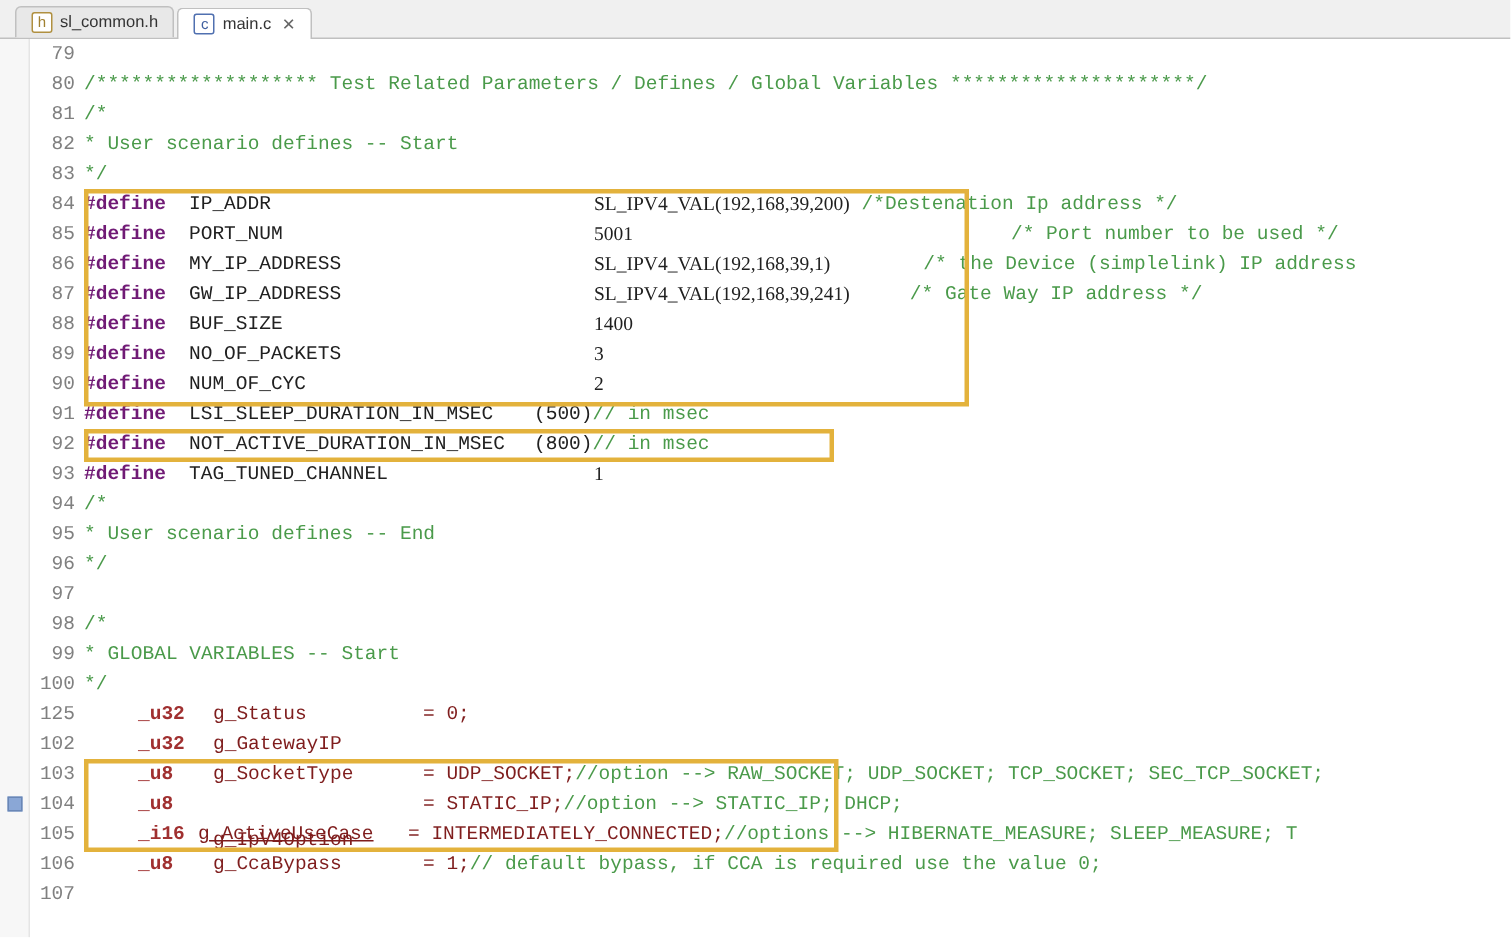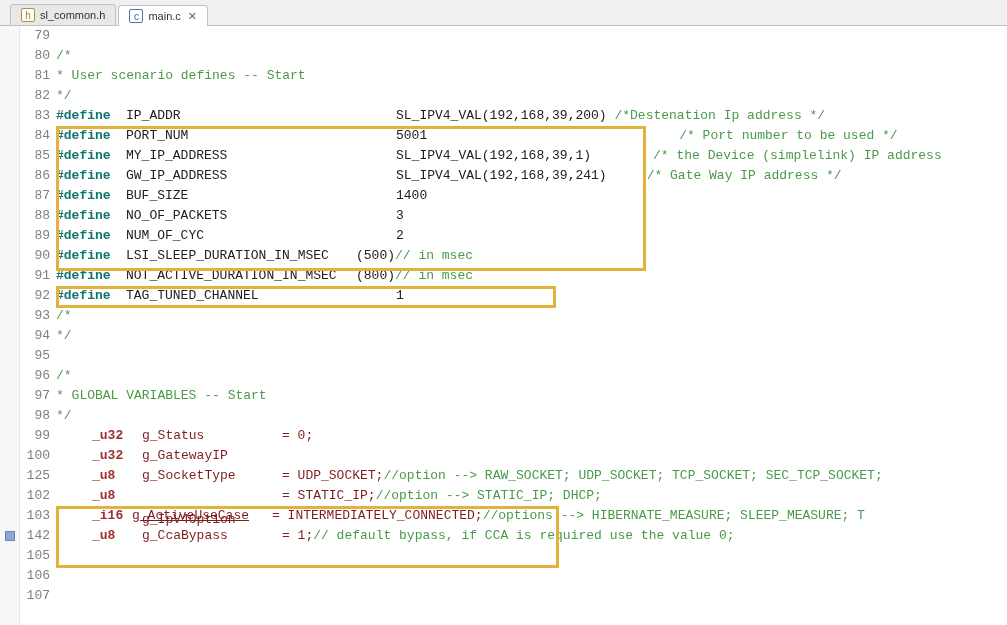--- a/index.html
+++ b/index.html
@@ -96,34 +96,34 @@
     align-items: center;
     justify-content: center;
   }
   .marker {
     width: 10px;
     height: 10px;
     background: #8aa7d6;
     border: 1px solid #6a87b6;
   }
   .tok-comment { color: #4a9a4a; }
-  .tok-keyword { color: #0f766e; font-weight: bold; }
+  .tok-keyword { color: #701a75; font-weight: bold; }
   .tok-macro   { color: #202020; }
   .tok-value   { color: #202020; }
   .tok-typekw  { color: #a03030; font-weight: bold; margin-left: 36px; }
   .tok-text    { color: #7f1d1d; }
   .highlight-box {
     position: absolute;
     border: 3px solid #e3b23c;
     pointer-events: none;
     z-index: 5;
   }
   .col-def  { display: inline-block; width: 70px; }
   .col-name { display: inline-block; width: 270px; }
-  .col-val  { display: inline-block; }
+  .col-val  { display: inline-block; font-family: Liberation Serif, serif; }
 </style>
 </head>
 <body>
 
 <div class="tab-bar">
   <div class="tab">
     <span class="tab-icon h-icon">h</span>
     <span>sl_common.h</span>
   </div>
   <div class="tab active">
@@ -188,34 +188,37 @@
     <div class="line">94</div>
     <div class="line">95</div>
     <div class="line">96</div>
     <div class="line">97</div>
     <div class="line">98</div>
     <div class="line">99</div>
     <div class="line">100</div>
     <div class="line">125</div>
     <div class="line">102</div>
     <div class="line">103</div>
-    <div class="line">142</div>
+    <div class="line">104</div>
     <div class="line">105</div>
     <div class="line">106</div>
     <div class="line">107</div>
   </div>
 
   <div class="code">
 
     <div class="highlight-box" style="top:100px;left:0;width:590px;height:145px;"></div>
     <div class="highlight-box" style="top:260px;left:0;width:500px;height:22px;"></div>
     <div class="highlight-box" style="top:480px;left:0;width:503px;height:62px;"></div>
 
     <div class="line"></div>
 
+    <div class="line">
+        <span class="tok-comment">/******************* Test Related Parameters / Defines / Global Variables *********************/</span>
+      </div>
     <div class="line">
         <span class="tok-comment">/*</span>
       </div>
     <div class="line">
         <span class="tok-comment">* User scenario defines -- Start</span>
       </div>
     <div class="line">
         <span class="tok-comment">*/</span>
       </div>
 
@@ -277,20 +280,23 @@
     <div class="line">
       <span class="col-def"><span class="tok-keyword">#define</span></span>
       <span class="col-name tok-macro">TAG_TUNED_CHANNEL</span>
       <span class="col-val tok-value">1</span>
     </div>
 
     <div class="line">
         <span class="tok-comment">/*</span>
       </div>
     <div class="line">
+        <span class="tok-comment">* User scenario defines -- End</span>
+      </div>
+    <div class="line">
         <span class="tok-comment">*/</span>
       </div>
     <div class="line"></div>
     <div class="line">
         <span class="tok-comment">/*</span>
       </div>
     <div class="line">
         <span class="tok-comment"> * GLOBAL VARIABLES -- Start</span>
       </div>
     <div class="line">

